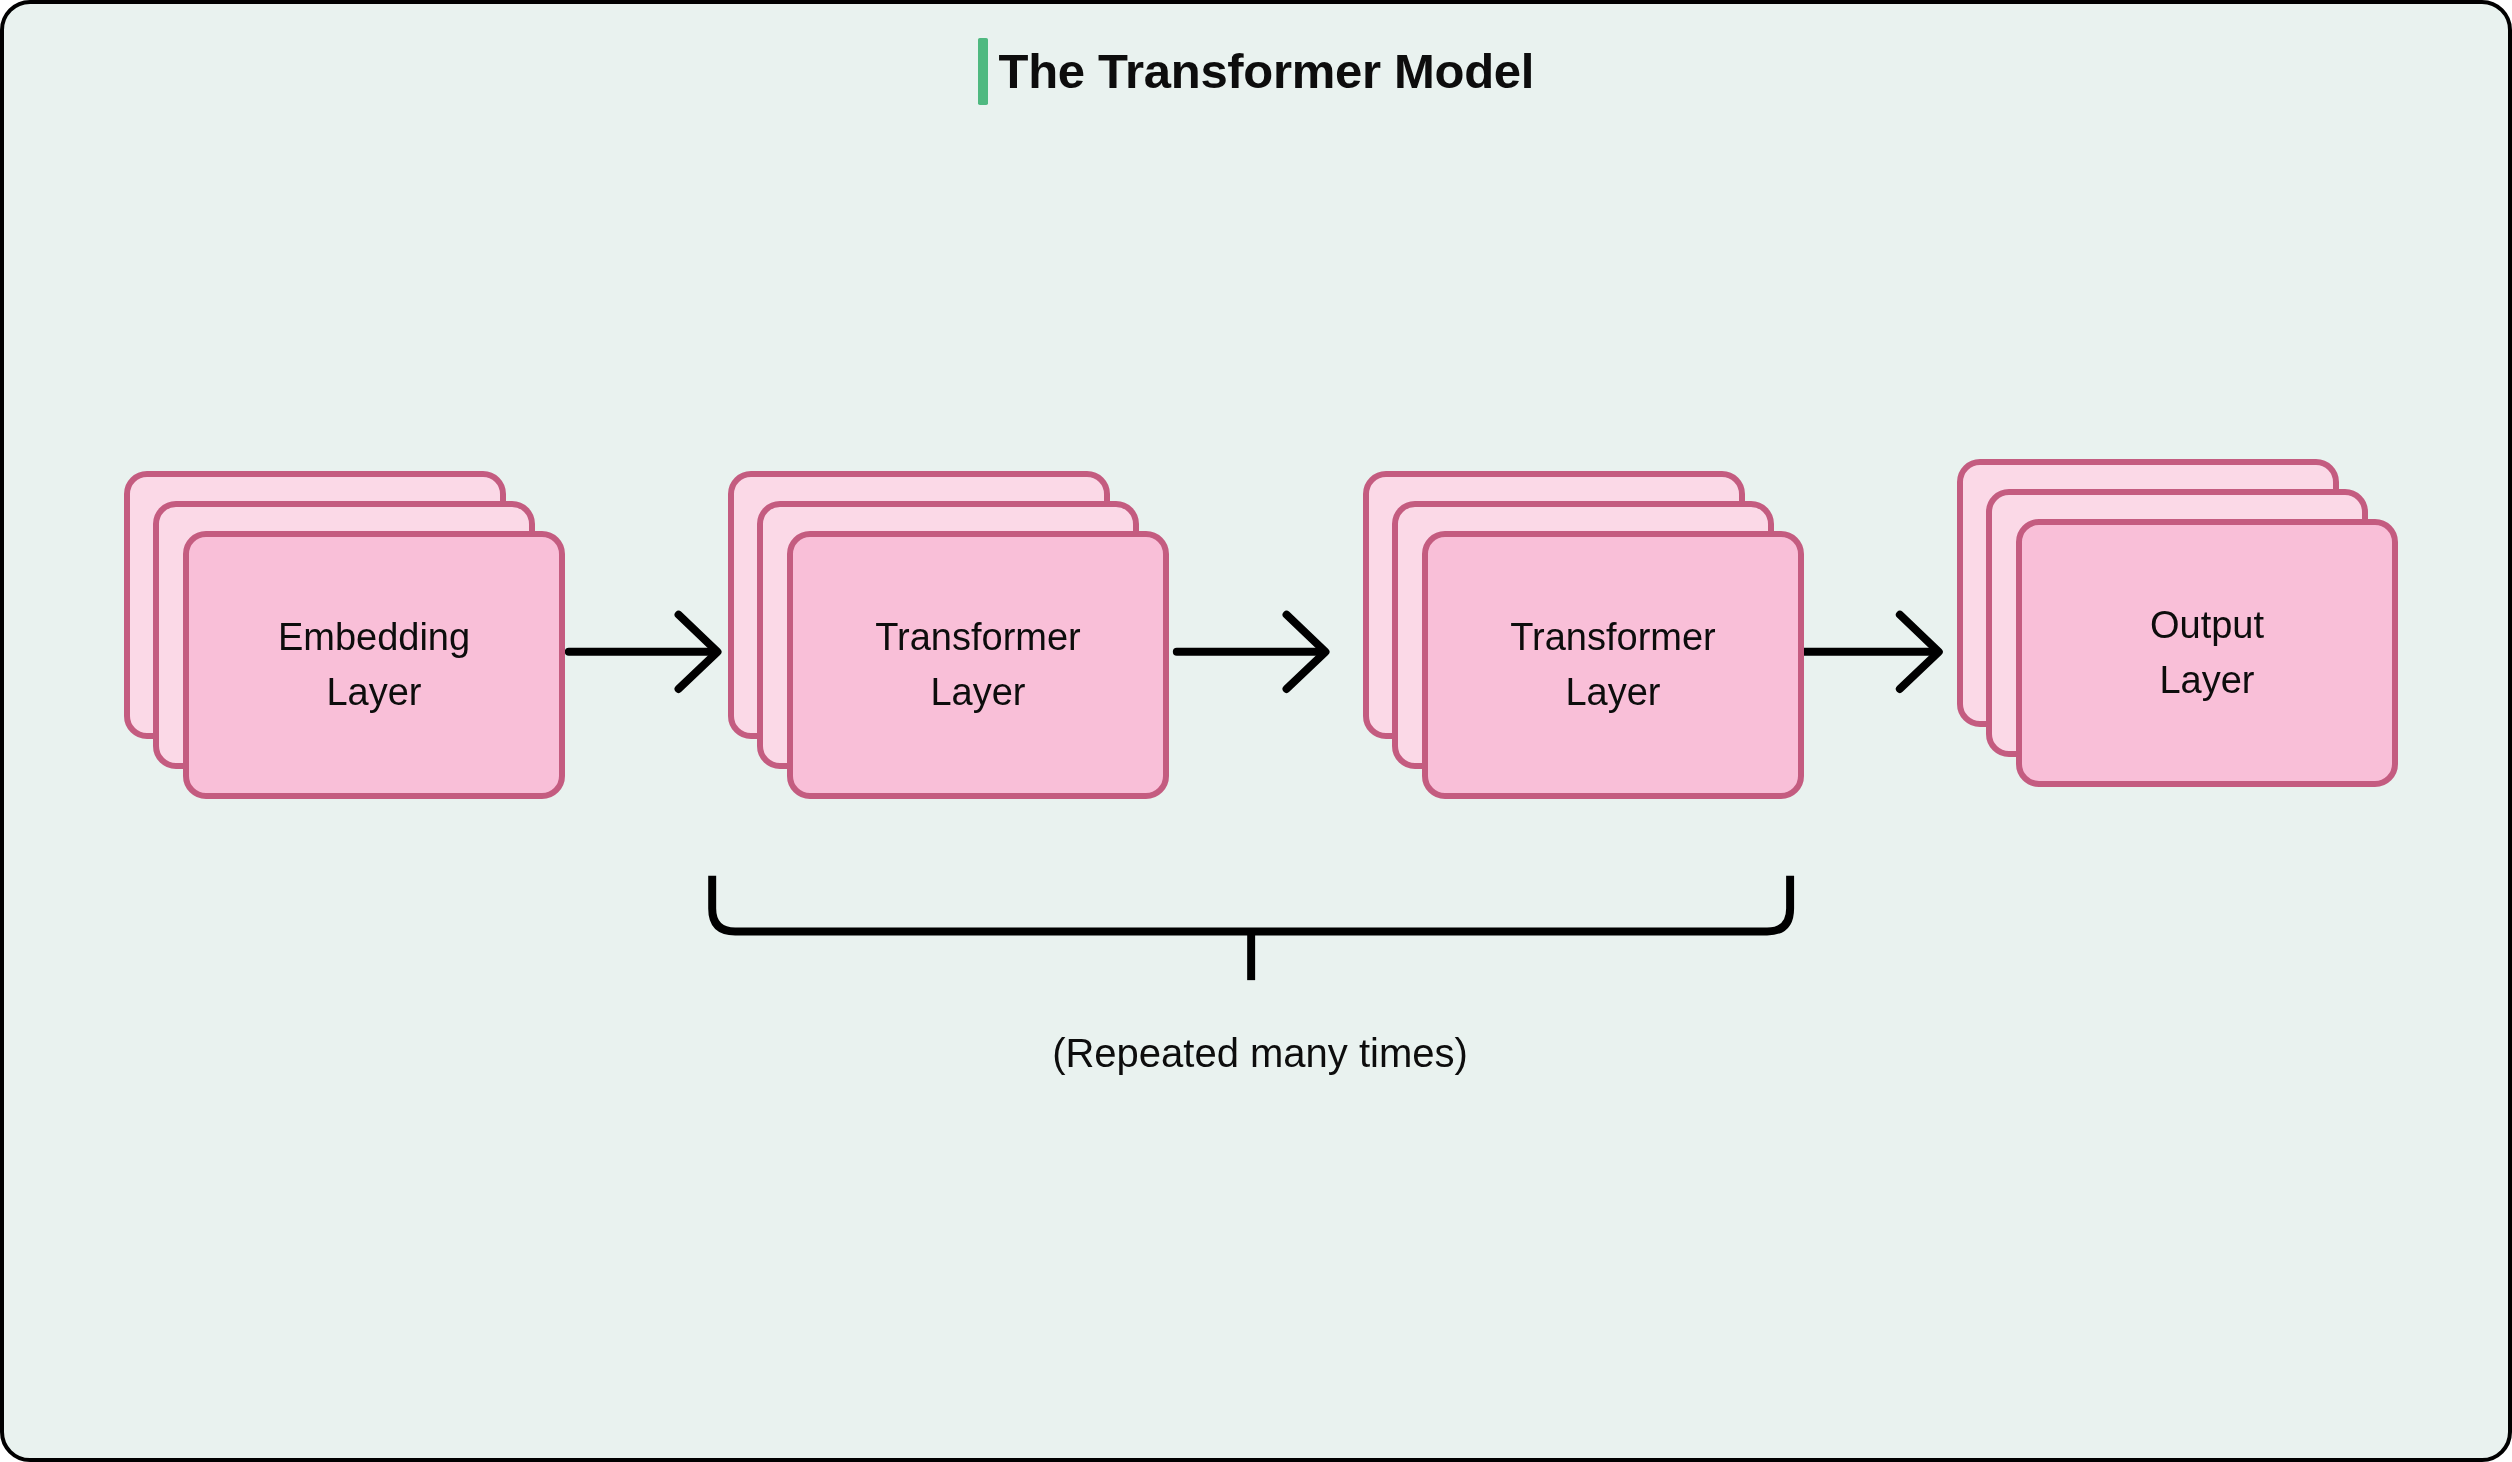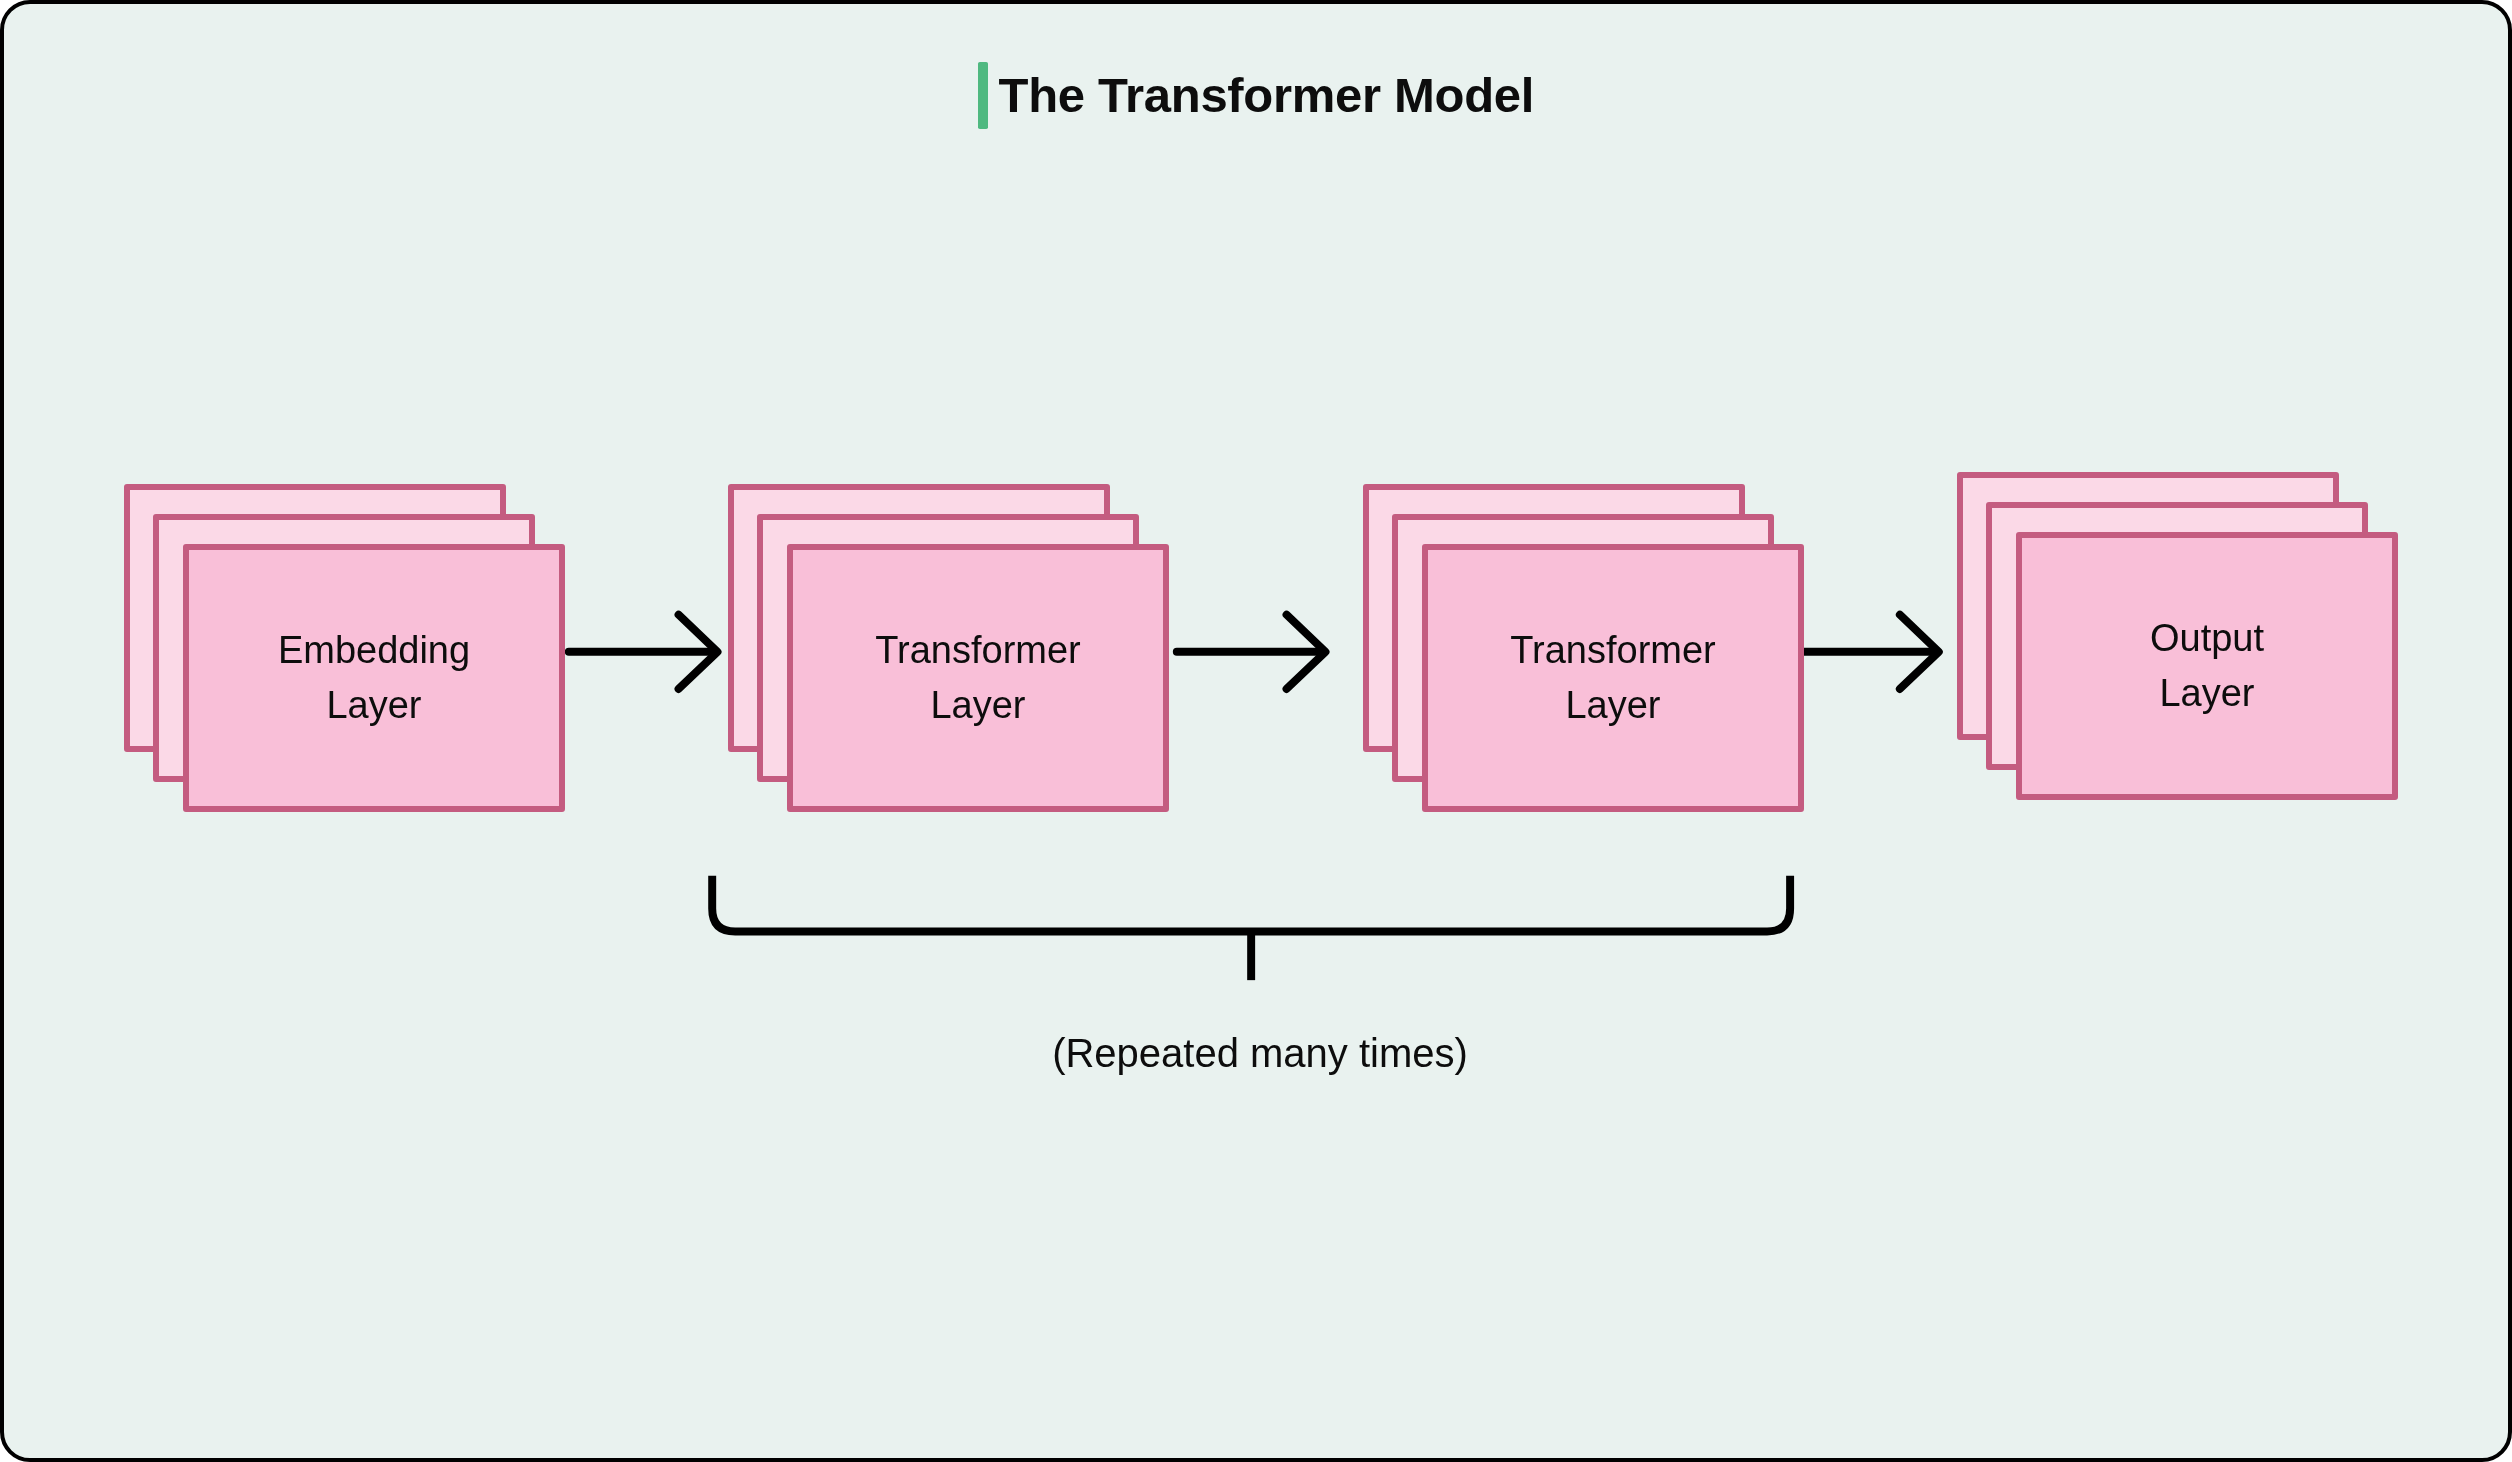--- a/index.html
+++ b/index.html
@@ -25,21 +25,20 @@
   .title-row {
     position: absolute;
     left: 0;
     top: 34px;
     width: 100%;
     display: flex;
     align-items: center;
     justify-content: center;
     gap: 11px;
     pointer-events: none;
-    margin-top: 24px;
   }
   .title-accent {
     width: 9.7px;
     height: 67px;
     background: #4fb980;
     border-radius: 1.8px;
     flex: 0 0 auto;
   }
   .title-text {
     font-size: 49px;
@@ -63,22 +62,21 @@
     position: absolute;
     width: 382px;
     height: 268px;
   }
   .card {
     position: absolute;
     box-sizing: border-box;
     width: 382px;
     height: 268px;
     border: 6.2px solid #c45c80;
-    border-radius: 3px;
-    margin-top: 13px;
+    border-radius: 23px;
   }
   .card.back2 {
     left: 0;
     top: 0;
     background: #fbd9e7;
   }
   .card.back1 {
     left: 29px;
     top: 30px;
     background: #fbd9e7;

